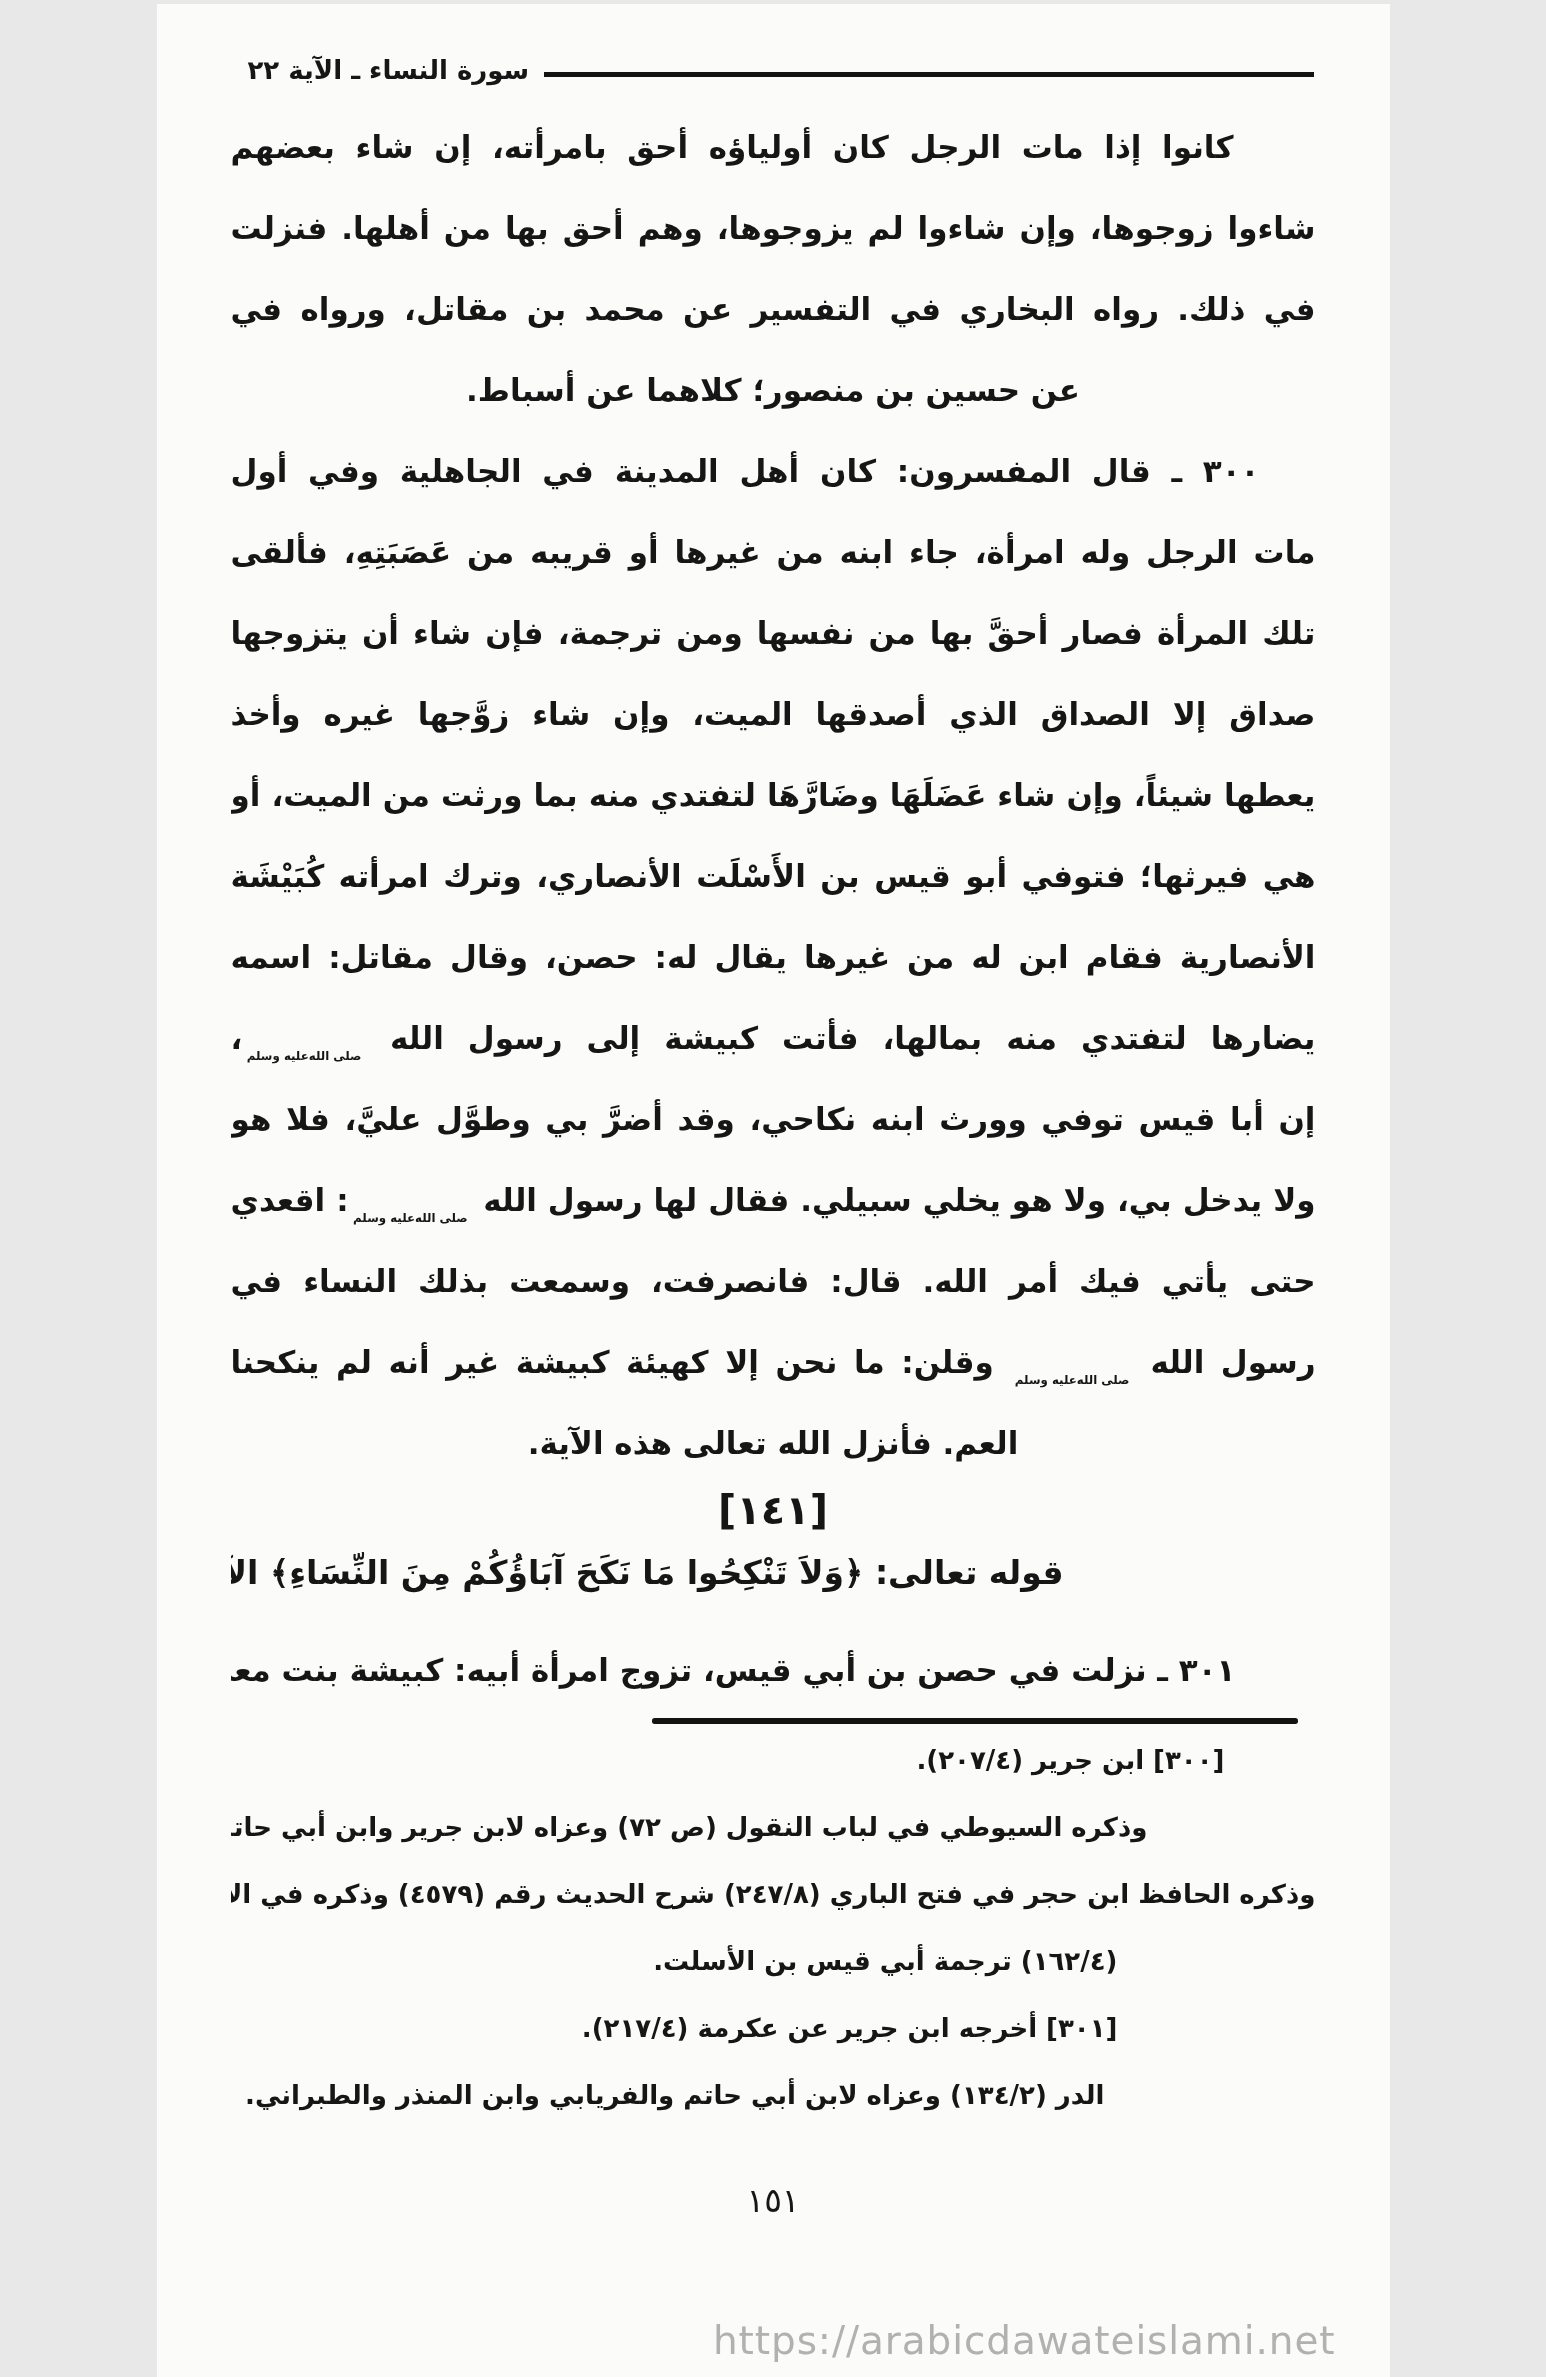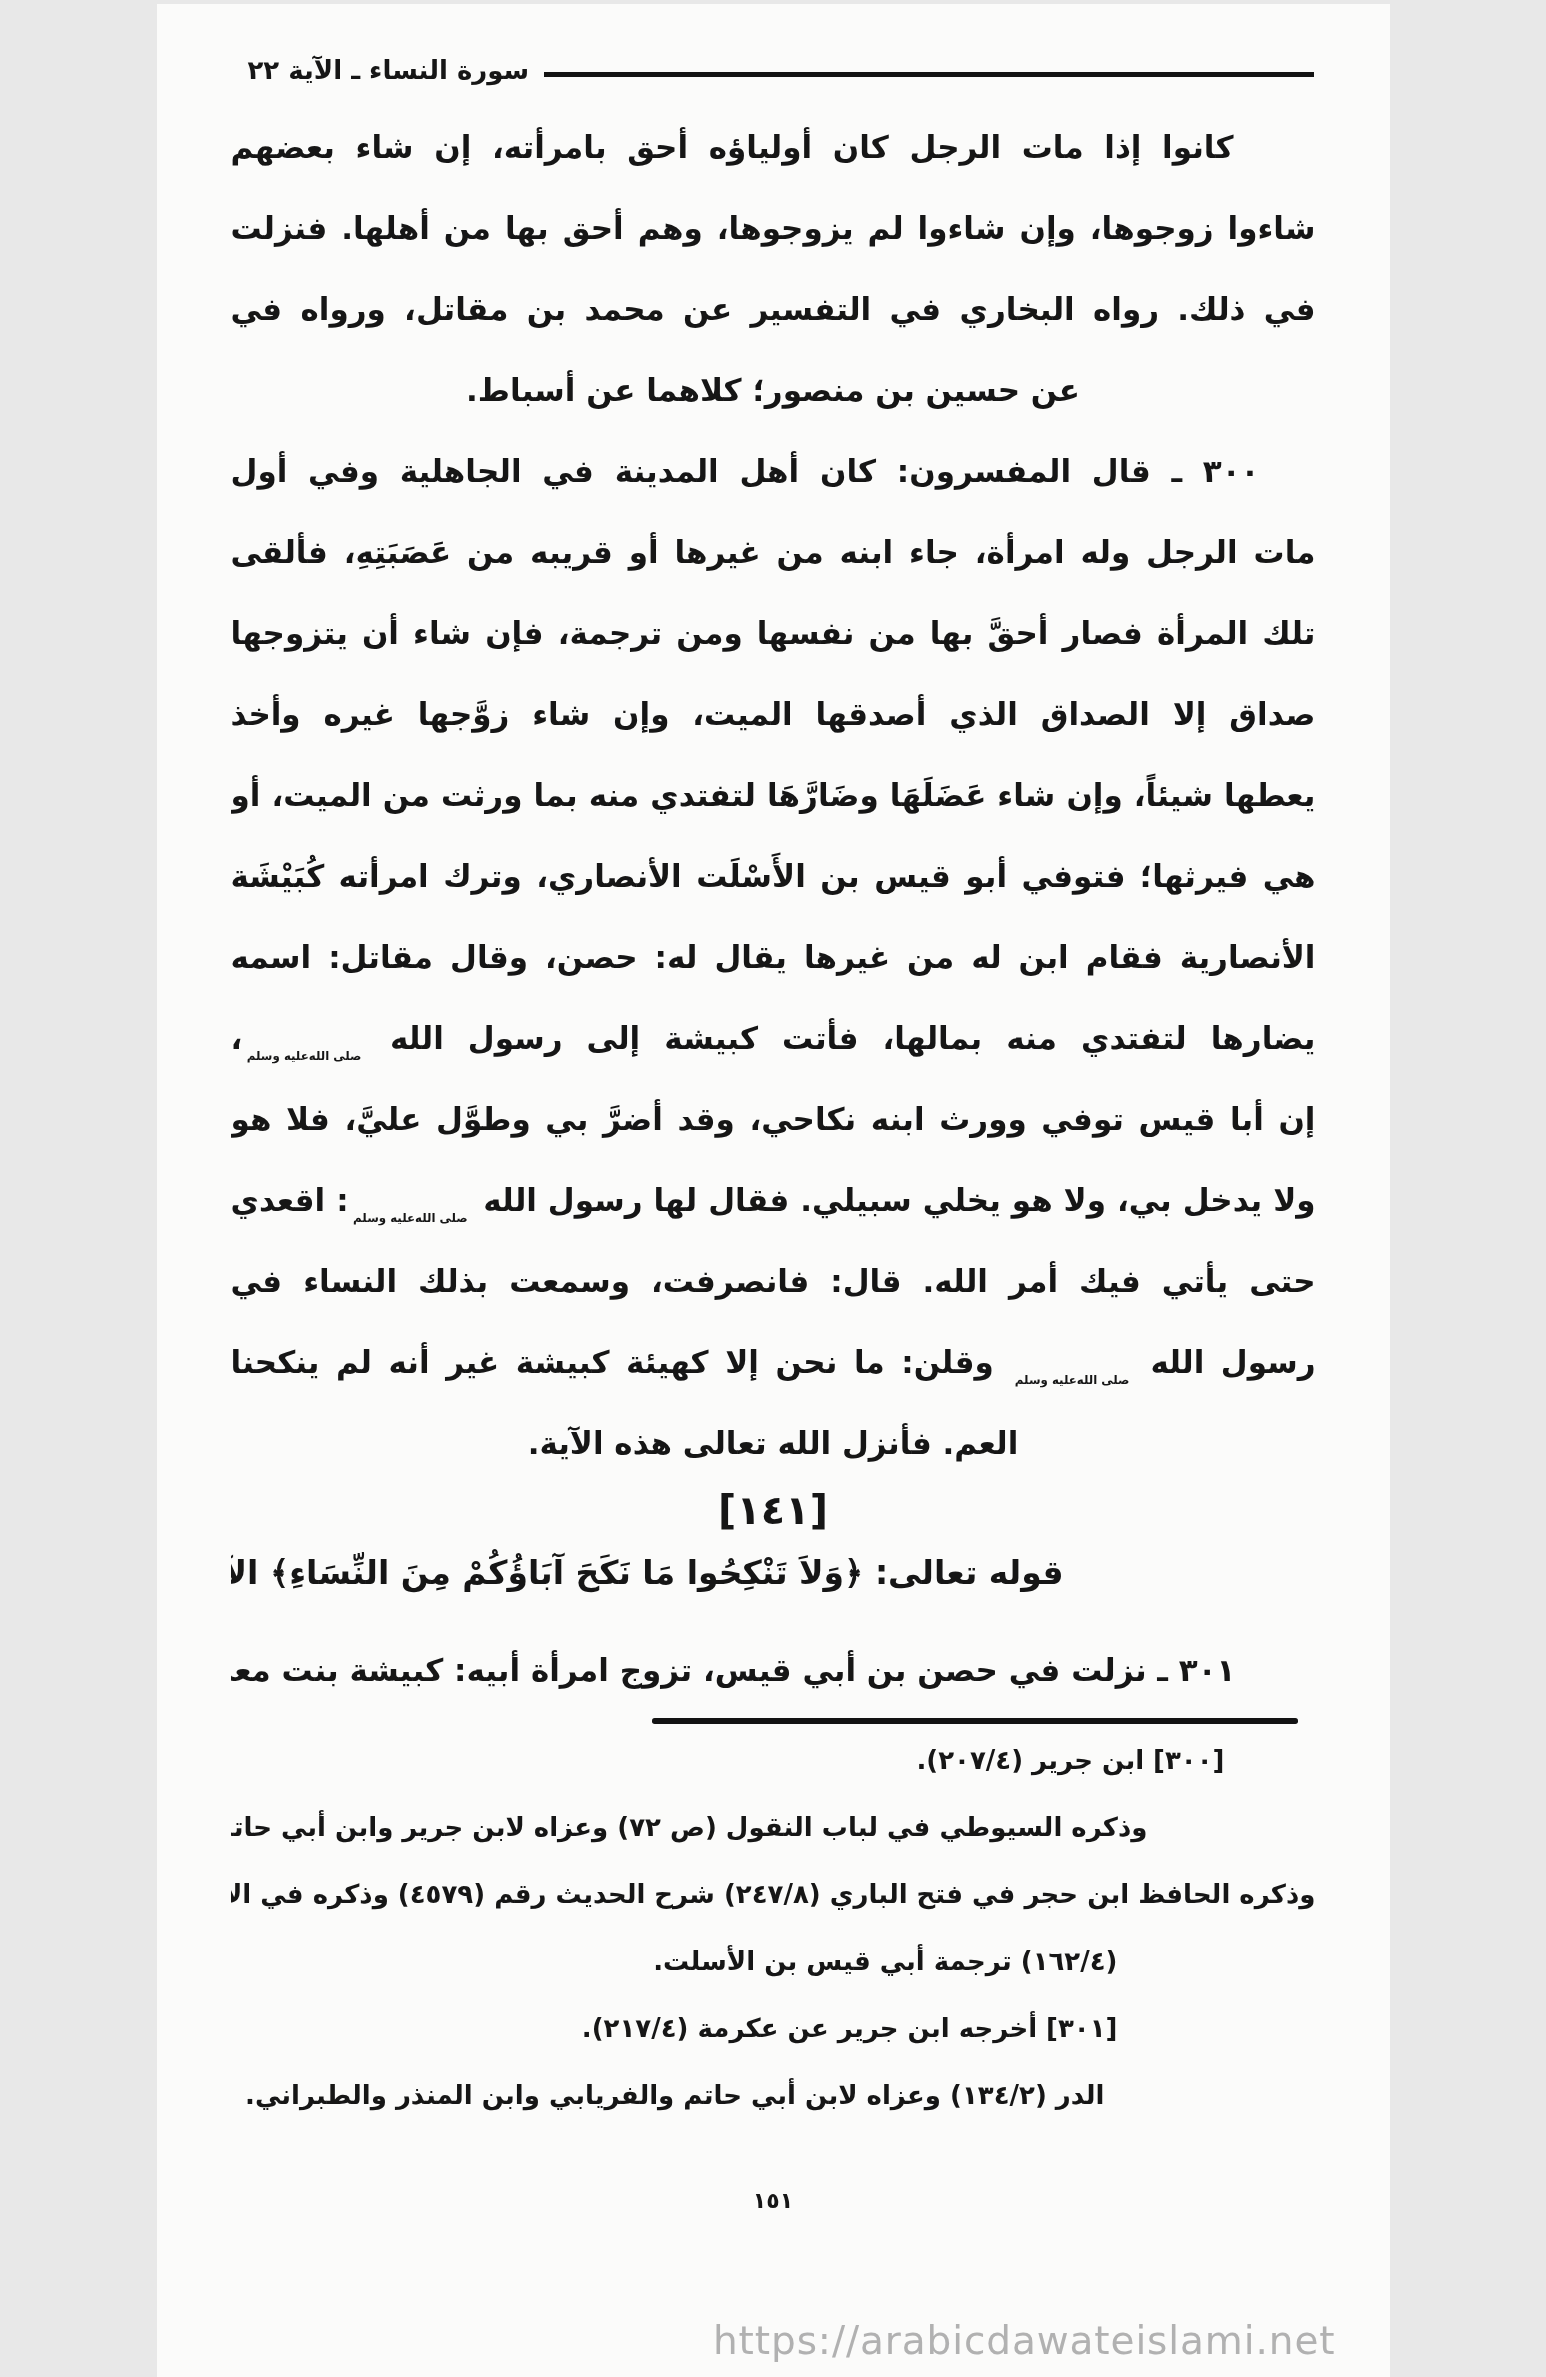--- a/index.html
+++ b/index.html
@@ -65,21 +65,21 @@
   .footnotes {
     margin-top:3.6px;
     padding:0 74px;
     font-size:26px; font-weight:700;
     line-height:67px;
   }
   .fn { height:67px; text-align:right; white-space:nowrap; overflow:hidden; }
   
   .folio {
     margin-top:51px; height:42px; line-height:42px;
-    text-align:center; font-size:22px; font-weight:700;
+    text-align:center; font-size:33px; font-weight:400;
   }
   .watermark {
     position:absolute; right:54px; bottom:18px;
     direction:ltr;
     font-size:39px; font-weight:400; letter-spacing:0.9px;
     color:#b1b1b1;
   }
 </style>
 </head>
 <body>

